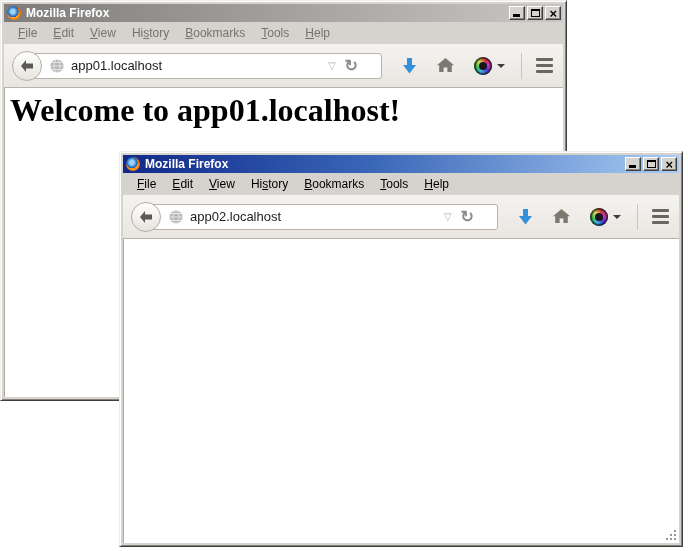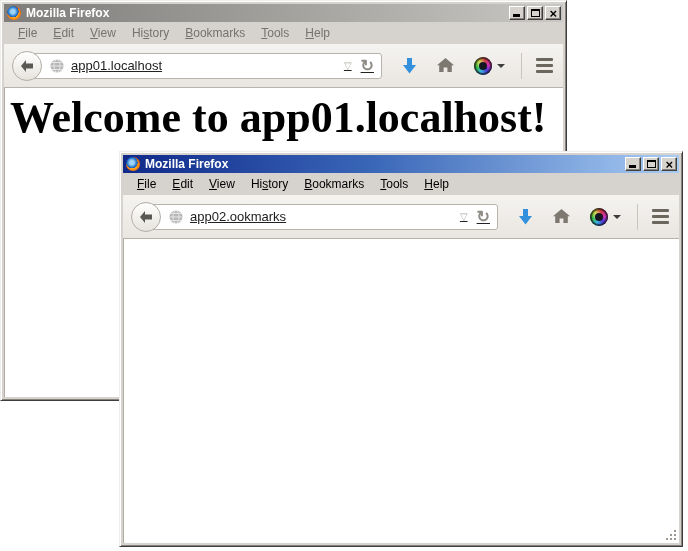--- a/index.html
+++ b/index.html
@@ -51,22 +51,22 @@
 
   
   .navbar { height:44px; flex:0 0 44px; display:flex; align-items:center;
             background:linear-gradient(#f5f3f0,#e9e6e1);
             border-bottom:1px solid #b7b3ab; padding:0 10px 0 8px; }
   .back-btn { width:30px; height:30px; border-radius:50%; flex:0 0 30px;
               background:linear-gradient(#ffffff,#e6e3dd); border:1px solid #b2aea6;
               display:flex; align-items:center; justify-content:center; z-index:2; }
   .urlbar { flex:1 1 auto; min-width:0; height:26px; margin-left:-16px;
             background:#fff; border:1px solid #b8b4ac; border-radius:3px;
-            display:flex; align-items:center; padding:0 7px 0 23px;
-            font-size:13px; color:#222; z-index:1;text-decoration:underline; }
+            display:flex; align-items:center; padding:0 23px 0 23px;
+            font-size:13px; color:#222; z-index:1; }
   .globe { width:14px; height:14px; flex:0 0 14px; margin-right:7px; }
   .url-text { flex:1 1 auto; white-space:nowrap; overflow:hidden; color:#1c1c1c; }
   .url-drop { color:#b3afa7; font-size:10px; margin:0 9px 0 4px; }
   .reload   { color:#8f8b85; font-size:16px; font-weight:bold; line-height:16px; }
   .tool-icon { margin-left:20px; flex:0 0 auto; display:flex; align-items:center; }
   .colorwheel { width:18px; height:18px; border-radius:50%; display:inline-block;
     background: conic-gradient(from 20deg,#d4323c,#d432b4,#4838d8,#38b4e0,#38c040,#c8d030,#d4323c);
     box-shadow: inset 0 0 0 2px rgba(18,18,28,.6), inset 0 0 0 1px rgba(0,0,0,.4);
     position:relative; }
   .colorwheel::after { content:""; position:absolute; left:5px; top:5px; width:8px; height:8px;
@@ -75,21 +75,21 @@
   .caret { width:0; height:0; margin-left:5px; border-left:4px solid transparent;
            border-right:4px solid transparent; border-top:4px solid #3c3c3c; }
   .vsep { width:1px; height:26px; background:#c9c5be; margin-left:16px; flex:0 0 1px; }
   .burger { margin-left:14px; display:flex; flex-direction:column; gap:3px; }
   .burger i { width:17px; height:3px; background:#6b675f; border-radius:1px; display:block; }
 
   
   .content { flex:1 1 auto; min-height:0; background:#fff; position:relative;
              box-shadow: inset 1px 0 0 #b0aca4; overflow:hidden; }
   .content h1 { font-family:"Liberation Serif", serif; font-weight:bold;
-                font-size:44px; color:#000; margin:4px 0 0 6px; white-space:nowrap; }
+                font-size:32px; color:#000; margin:4px 0 0 6px; white-space:nowrap; }
 
   
   .grip { position:absolute; right:1px; bottom:1px; width:13px; height:13px; cursor:nwse-resize; }
   .grip::before { content:""; position:absolute; left:1px; top:1px; width:2px; height:2px;
     background:transparent;
     box-shadow:
       8px 0   0 #9b978f, 9px 1px 0 #ffffff,
       4px 4px 0 #9b978f, 5px 5px 0 #ffffff,
       8px 4px 0 #9b978f, 9px 5px 0 #ffffff,
       0   8px 0 #9b978f, 1px 9px 0 #ffffff,
@@ -201,21 +201,21 @@
       <svg width="16" height="14" viewBox="0 0 16 14">
           <path d="M7 1 L2 7 L7 13 L7 9.5 L14 9.5 L14 4.5 L7 4.5 Z" fill="#5b5954"></path>
         </svg>
     </span>
     <span class="urlbar">
       <svg class="globe" width="14" height="14" viewBox="0 0 14 14">
           <circle cx="7" cy="7" r="6.5" fill="#b6b6b6"></circle>
           <ellipse cx="7" cy="7" rx="3" ry="6.5" fill="none" stroke="#e6e6e6" stroke-width="1"></ellipse>
           <path d="M0.5 7 H13.5 M2 3.5 H12 M2 10.5 H12" stroke="#e6e6e6" stroke-width="1" fill="none"></path>
         </svg>
-      <span class="url-text">app02.ookmarks</span>
+      <span class="url-text">app02.localhost</span>
       <span class="url-drop">▽</span>
       <span class="reload">↻</span>
     </span>
     <span class="tool-icon">
       <svg width="15" height="16" viewBox="0 0 15 16">
           <path d="M5 0 H10 V7 H14 L7.5 15.5 L1 7 H5 Z" fill="#3390dd"></path>
         </svg>
     </span>
     <span class="tool-icon">
       <svg width="17" height="15" viewBox="0 0 17 15">

